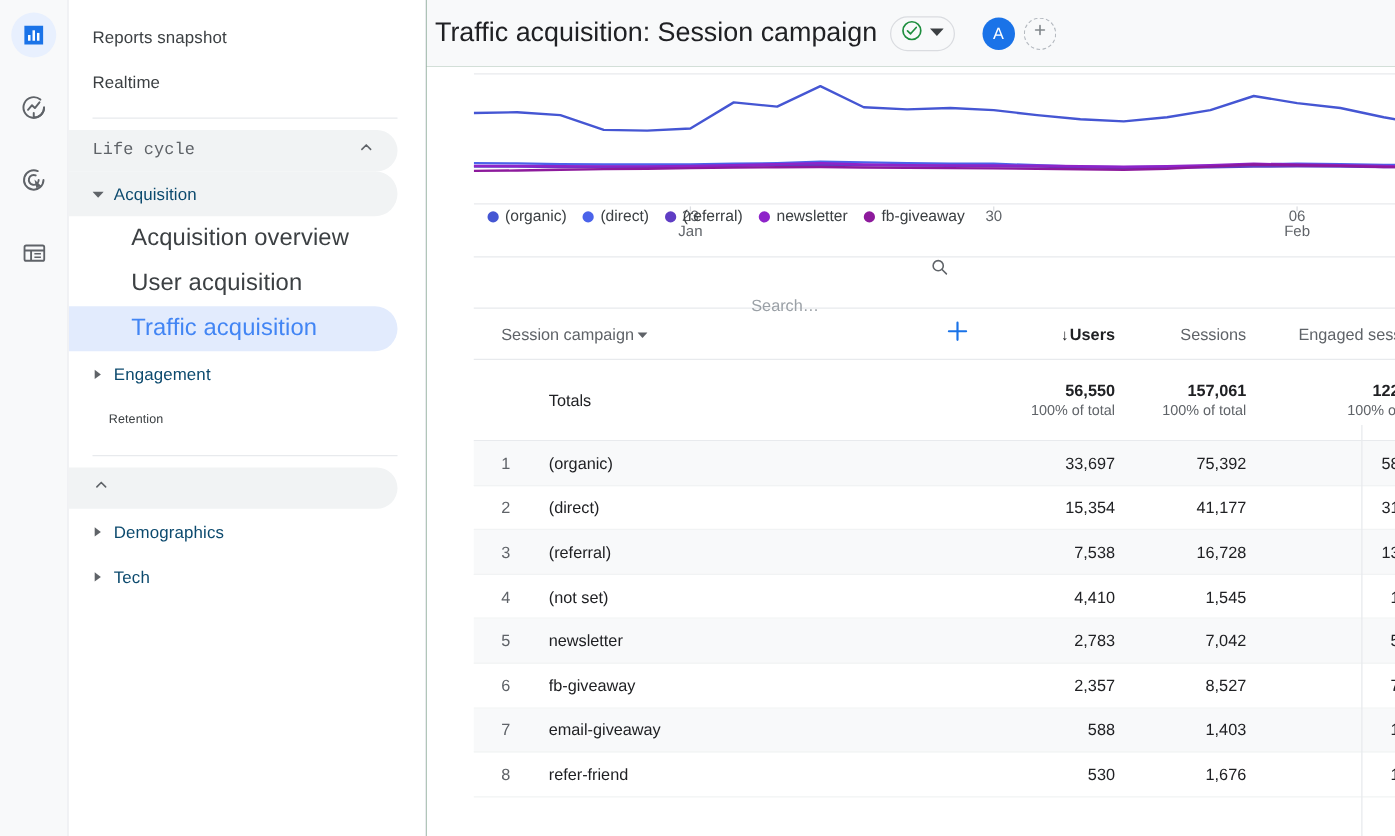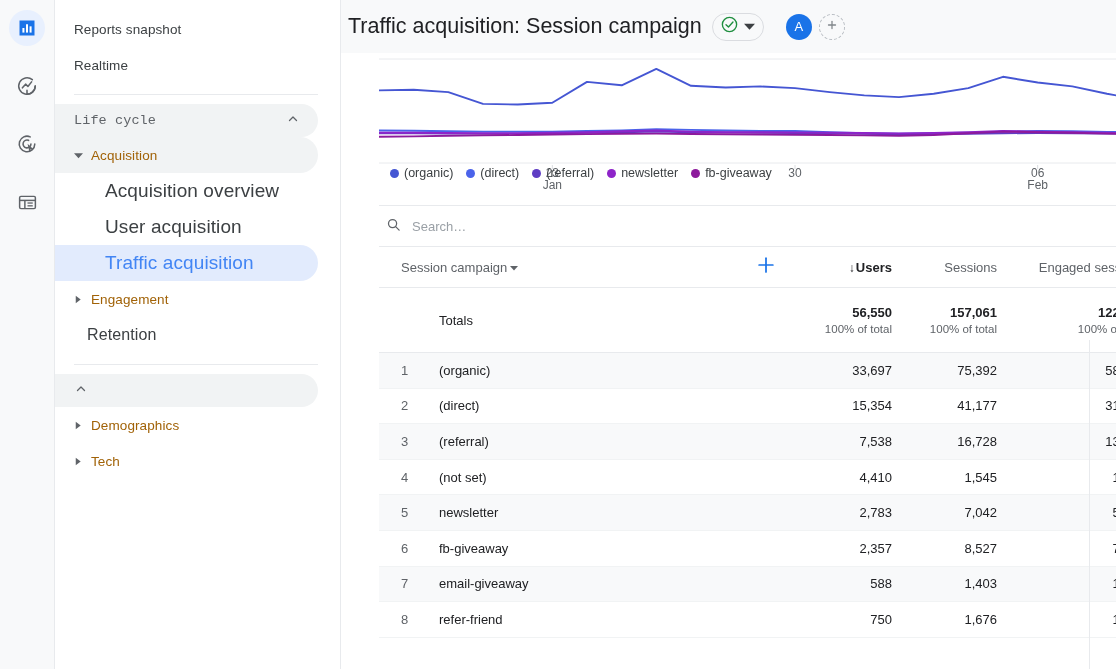--- a/index.html
+++ b/index.html
@@ -60,21 +60,21 @@
     background: #f1f3f4;
     border-radius: 0 18px 18px 0; margin-right: 22px;
     cursor: pointer;
     letter-spacing: .1px;
     font-family: Liberation Mono, monospace;
   }
   .nav-section .sec-label { flex: 1; }
   .nav-group {
     height: 36px; display: flex; align-items: center;
     padding-left: 14px;
-    font-size: 13.5px; font-weight: 500; color: #a16207;
+    font-size: 13.5px; font-weight: 500; color: #0c4a6e;
     border-radius: 0 18px 18px 0; margin-right: 22px;
     cursor: pointer;
     letter-spacing: .1px;
   }
   .nav-group.expanded { background: #f1f3f4; }
   .caret {
     width: 18px; flex: 0 0 18px; display: flex;
     align-items: center; justify-content: center;
     color: #5f6368;
   }
@@ -84,21 +84,21 @@
     padding-left: 50px;
     font-size: 19px; font-weight: 500; color: #3c4043;
     border-radius: 0 18px 18px 0; margin-right: 22px;
     cursor: pointer;
     letter-spacing: .1px;
   }
   .nav-sub.selected { background: #e2ebfd; color: #4285f4; }
   .nav-plain {
     height: 36px; display: flex; align-items: center;
     padding-left: 32px;
-    font-size: 16px; font-weight: 500; color: #3c4043;
+    font-size: 10px; font-weight: 500; color: #3c4043;
     border-radius: 0 18px 18px 0; margin-right: 22px;
     cursor: pointer;
     letter-spacing: .1px;
   }
 
   
   .main {
     flex: 1 1 auto; height: 669px; position: relative;
     background: #14532d; overflow: hidden;
   }
@@ -154,20 +154,21 @@
   }
   .dot { width: 9px; height: 9px; border-radius: 50%; flex: 0 0 9px; }
 
   
   .search-row {
     height: 42px; margin-left: 38px; margin-right: 0;
     border-top: 1px solid #e8eaed;
     border-bottom: 1px solid #e8eaed;
     display: flex; align-items: center; gap: 11px;
     padding-left: 7px;
+    flex-direction: column;
   }
   .search-input {
     border: 0; outline: 0; background: transparent;
     font-family: "Liberation Sans", sans-serif;
     font-size: 13px; color: #3c4043; width: 300px;
   }
   .search-input::placeholder { color: #9aa0a6; }
 
   
   .table { margin-left: 38px; width: 1078px; }
@@ -533,21 +534,21 @@
             <div class="trow odd">
               <div class="t-idx">7</div>
               <div class="t-name">email-giveaway</div>
               <div class="t-cell c-users">588</div>
               <div class="t-cell c-sess">1,403</div>
               <div class="t-cell c-eng">1,168</div>
             </div>
             <div class="trow">
               <div class="t-idx">8</div>
               <div class="t-name">refer-friend</div>
-              <div class="t-cell c-users">750</div>
+              <div class="t-cell c-users">530</div>
               <div class="t-cell c-sess">1,676</div>
               <div class="t-cell c-eng">1,240</div>
             </div>
           </div>
       </div>
 
       <div class="vdiv"></div>
     </div>
   </div>
 </div>

